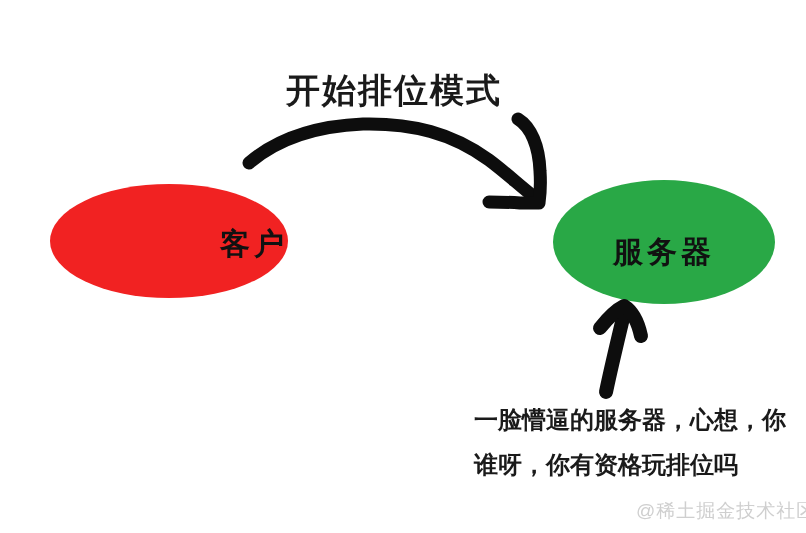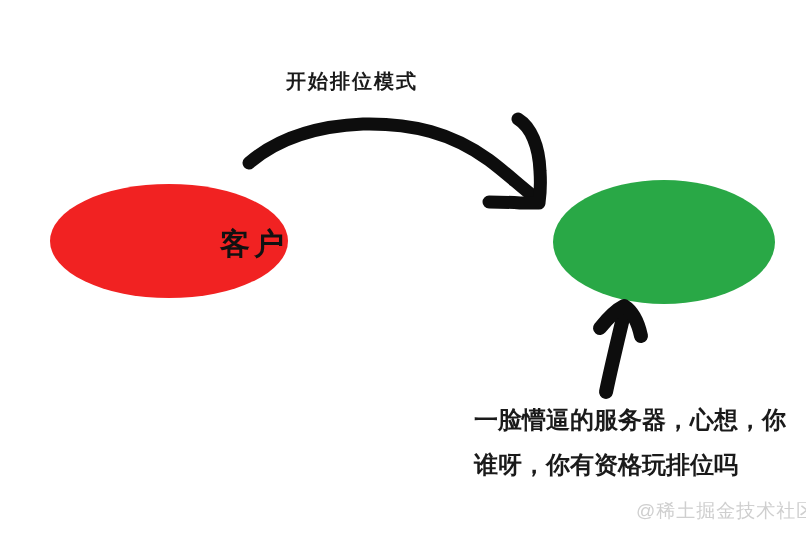--- a/index.html
+++ b/index.html
@@ -40,21 +40,21 @@
   }
   #server-label {
     left: 553px;
     top: 232px;
     width: 222px;
   }
   #edge-label {
     position: absolute;
     left: 286px;
     top: 68px;
-    font-size: 20px;
+    font-size: 34px;
     font-weight: 700;
     color: #1a1a1a;
     letter-spacing: 2px;
     white-space: nowrap;
     font-family: Liberation Serif, serif;
   }
   #annotation {
     position: absolute;
     left: 474px;
     top: 398px;
@@ -98,20 +98,21 @@
 
     <g>
       <path d="M 606,392 C 611,368 617,343 623,318" fill="none" stroke="#0d0d0d" stroke-width="14" stroke-linecap="round" stroke-linejoin="round"></path>
       <path d="M 600,328 C 608,318 616,310 624,306 C 632,311 638,322 641,336" fill="none" stroke="#0d0d0d" stroke-width="14" stroke-linecap="round" stroke-linejoin="round"></path>
     </g>
   </svg>
 
   <div id="edge-label">开始排位模式</div>
 
   <div class="node-label" id="client-label">客户</div>
+  <div class="node-label" id="server-label">服务器</div>
 
   <div id="annotation">
     <span class="ann-line">一脸懵逼的服务器，心想，你</span>
     <span class="ann-line">谁呀，你有资格玩排位吗</span>
   </div>
 
   <div id="watermark">@稀土掘金技术社区</div>
 
 </div>
 

